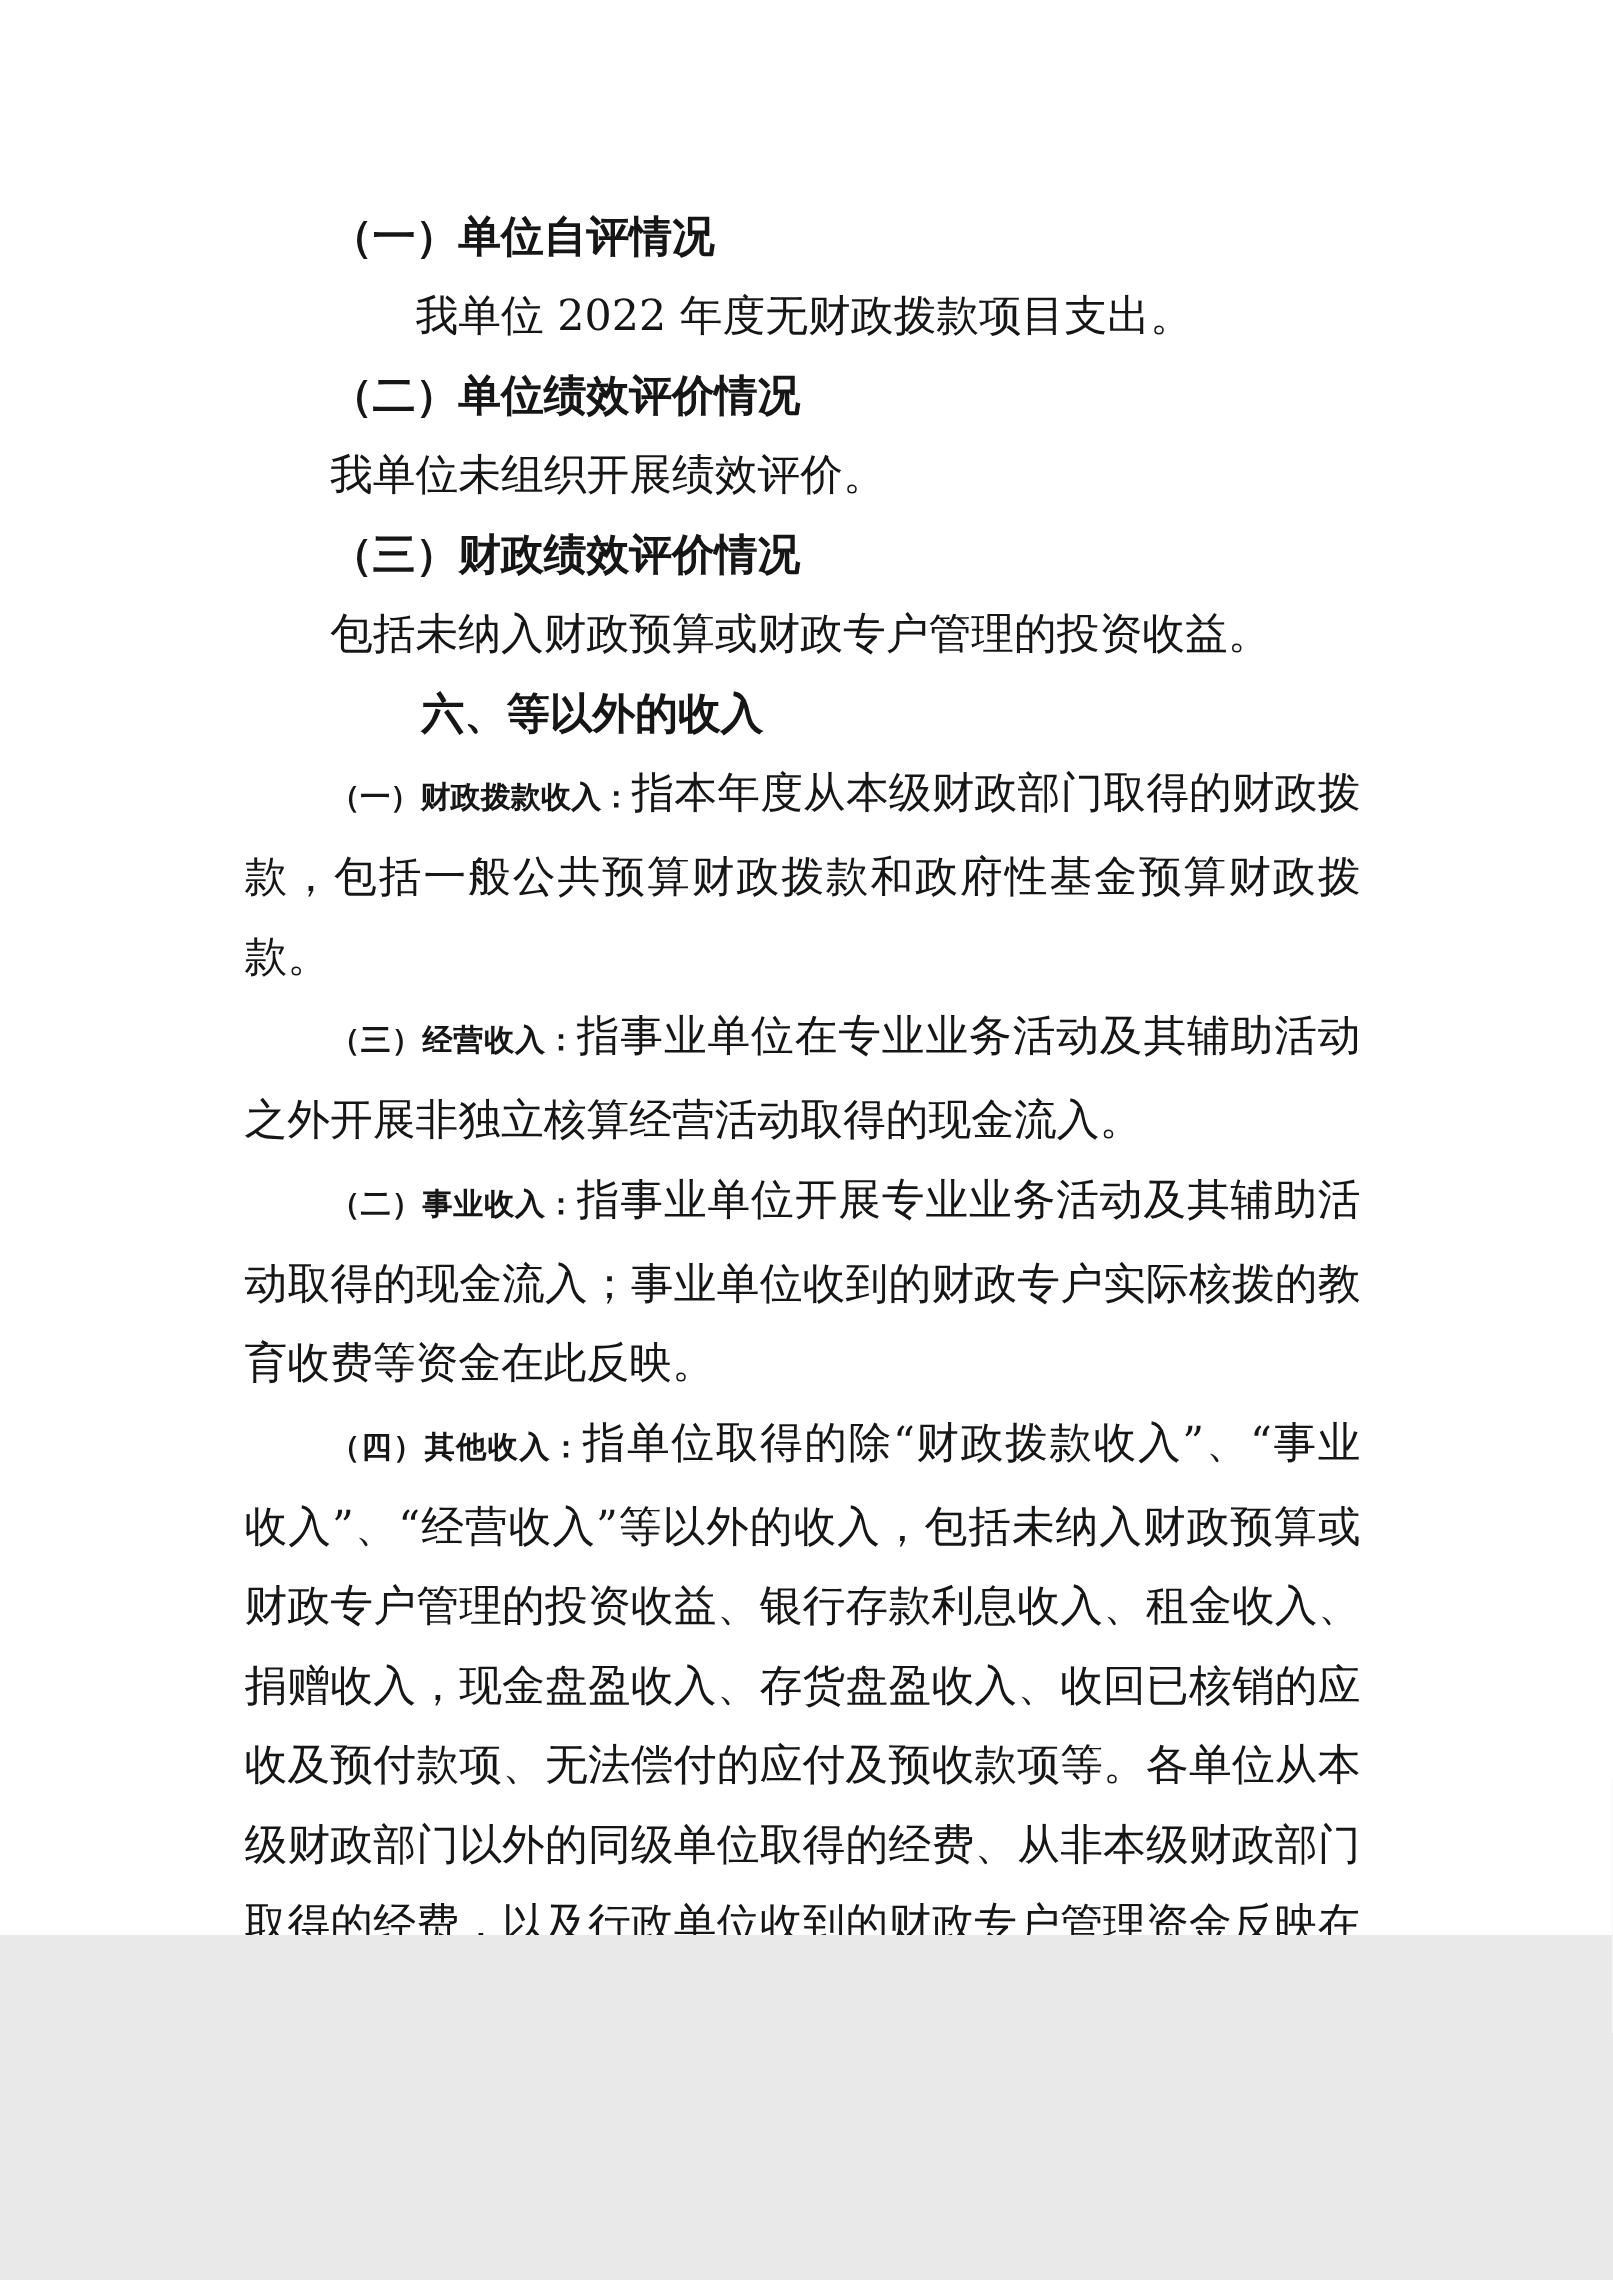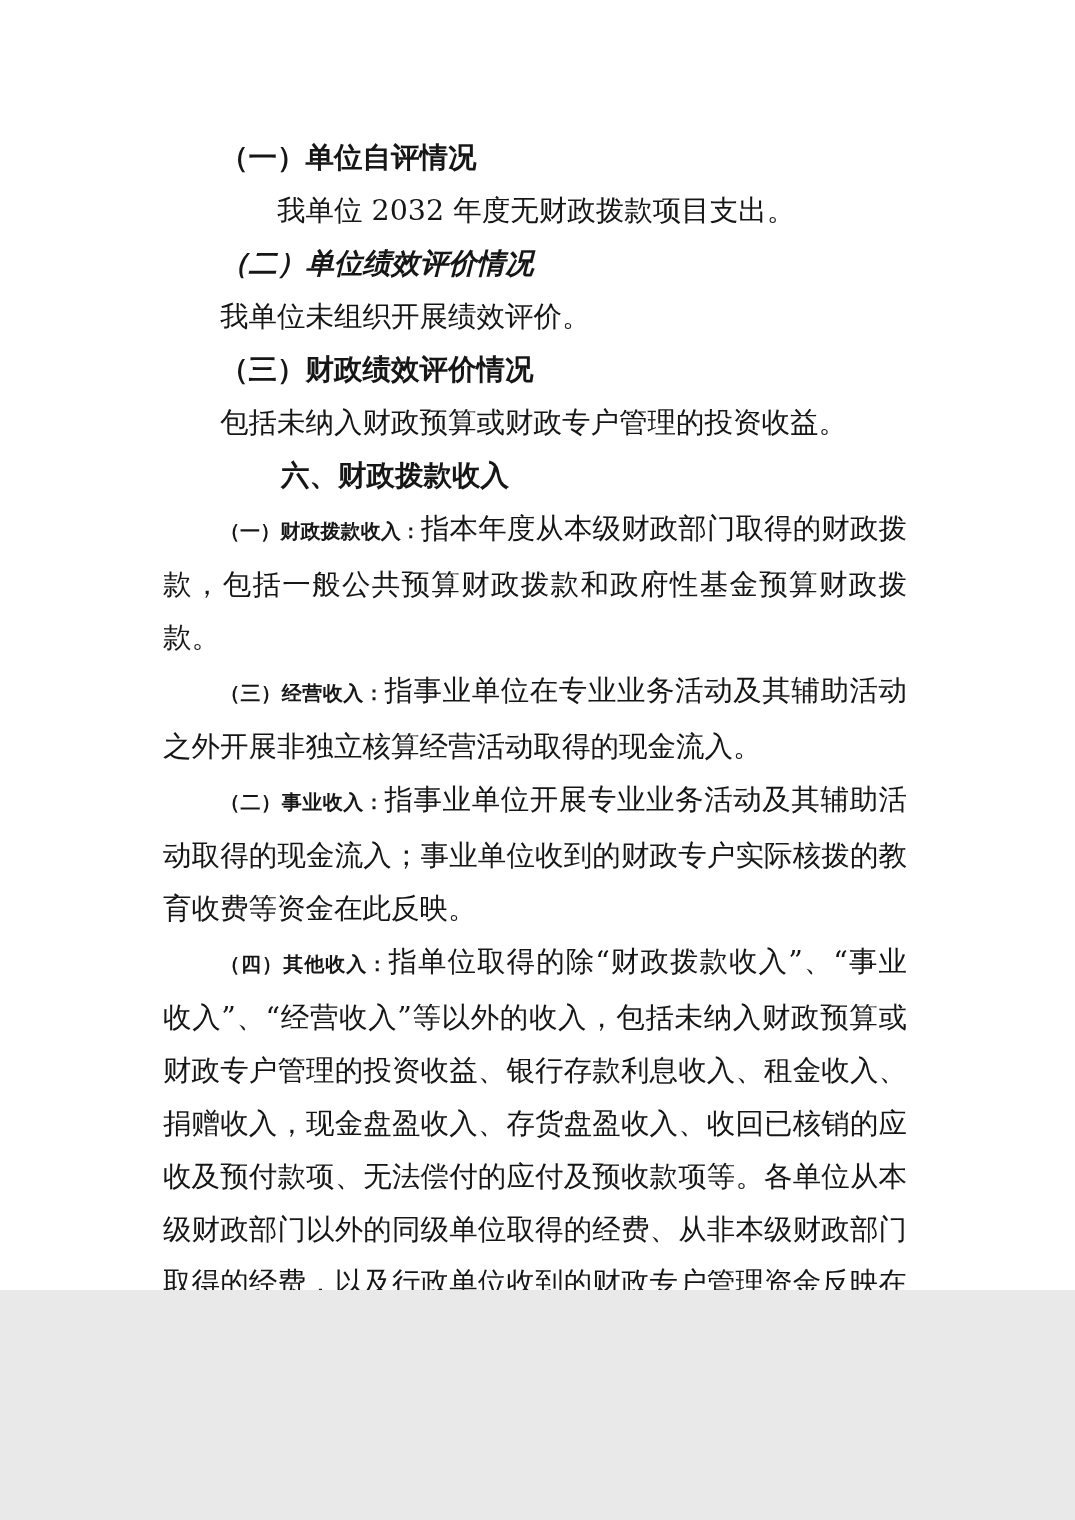--- a/index.html
+++ b/index.html
@@ -43,52 +43,52 @@
     text-align: left;
   }
   .lead {
     font-weight: bold;
     font-size: 20px;
   }
   .mt1  { margin-top: 1px; }
   .mt3  { margin-top: 3px; }
   .mt4  { margin-top: 4px; }
   .mt7  { margin-top: 7px; }
-  .mt12 { margin-top: 12px; font-style: italic; }
+  .mt12 { margin-top: 12px; }
   .mtn8 { margin-top: -8px; }
   .footer {
     position: absolute;
     left: 0;
     top: 1400px;
     width: 100%;
     text-align: center;
     font-size: 21px;
     color: #222222;
     letter-spacing: 4px;
   }
 </style>
 </head>
 <body>
 
 <div class="page">
   <div class="content">
 
     <p class="h2 indent-2">（一）单位自评情况</p>
 
-    <p class="indent-4 mt7">我单位 2032 年度无财政拨款项目支出。</p>
+    <p class="indent-4 mt7">我单位 2022 年度无财政拨款项目支出。</p>
 
     <p class="h2 indent-2 mt12">（二）单位绩效评价情况</p>
 
     <p class="indent-2 mt4">我单位未组织开展绩效评价。</p>
 
     <p class="h2 indent-2 mt1">（三）财政绩效评价情况</p>
 
     <p class="indent-2 mt3">包括未纳入财政预算或财政专户管理的投资收益。</p>
 
-    <p class="h1 mtn8">六、财政拨款收入</p>
+    <p class="h1 mtn8">六、等以外的收入</p>
 
     <p class="indent-2 mt4"><span class="lead">（一）财政拨款收入：</span><span>指本年度从本级财政部门取得的财政拨款，包括一般公共预算财政拨款和政府性基金预算财政拨款。</span></p>
 
     <p class="indent-2 mt4"><span class="lead">（三）经营收入：</span><span>指事业单位在专业业务活动及其辅助活动之外开展非独立核算经营活动取得的现金流入。</span></p>
 
     <p class="indent-2 mt4"><span class="lead">（二）事业收入：</span><span>指事业单位开展专业业务活动及其辅助活动取得的现金流入；事业单位收到的财政专户实际核拨的教育收费等资金在此反映。</span></p>
 
     <p class="indent-2 mt4"><span class="lead">（四）其他收入：</span><span>指单位取得的除“财政拨款收入”、“事业收入”、“经营收入”等以外的收入，包括未纳入财政预算或财政专户管理的投资收益、银行存款利息收入、租金收入、捐赠收入，现金盘盈收入、存货盘盈收入、收回已核销的应收及预付款项、无法偿付的应付及预收款项等。各单位从本级财政部门以外的同级单位取得的经费、从非本级财政部门取得的经费，以及行政单位收到的财政专户管理资金反映在本项内。</span></p>
 
   </div>

